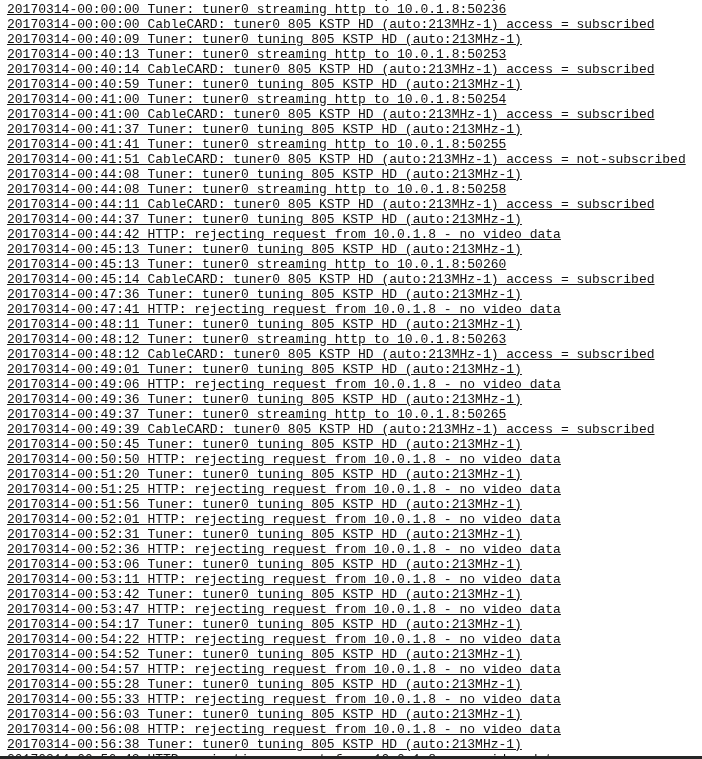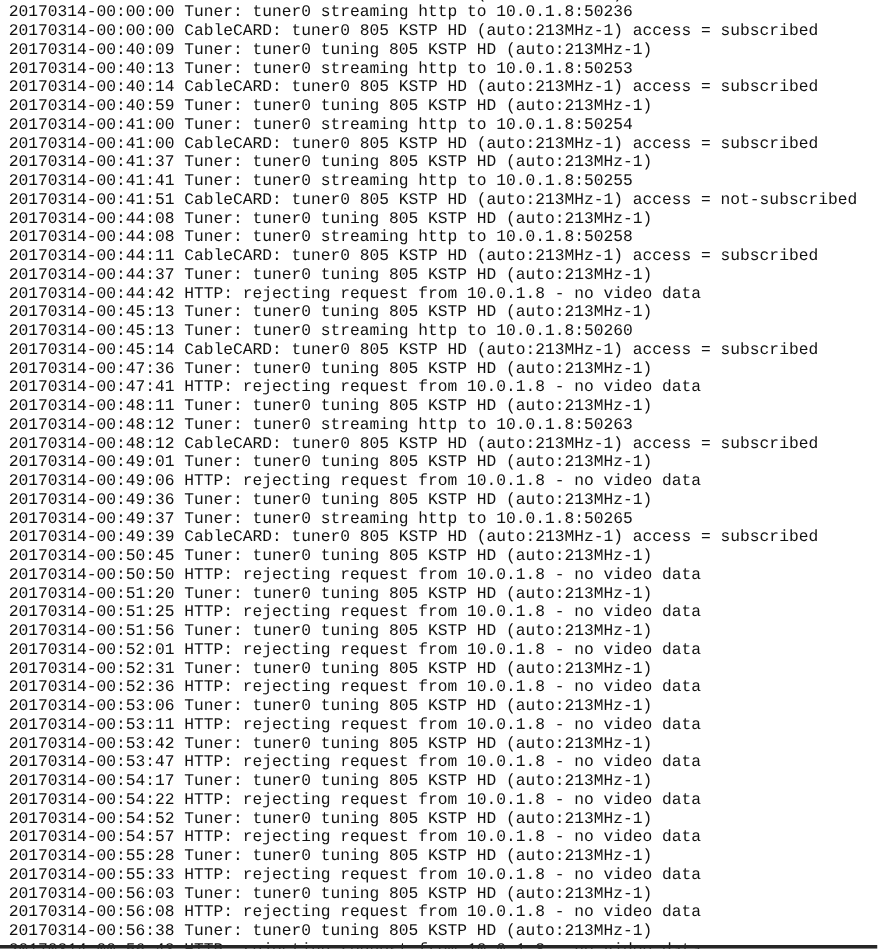--- a/index.html
+++ b/index.html
@@ -28,20 +28,21 @@
     top: -13px;
     margin: 0;
     font-family: "Liberation Mono", "DejaVu Sans Mono", monospace;
     font-size: 13px;
     line-height: 15px;
     color: var(--text-color, #111111);
     white-space: pre;
   }
   .log-line {
     height: 15px;
+    text-decoration: underline;
   }
   .bottom-edge-bar {
     position: absolute;
     left: 0;
     right: 0;
     bottom: 0;
     height: 3px;
     background: var(--edge-color, #262626);
   }
 </style>

